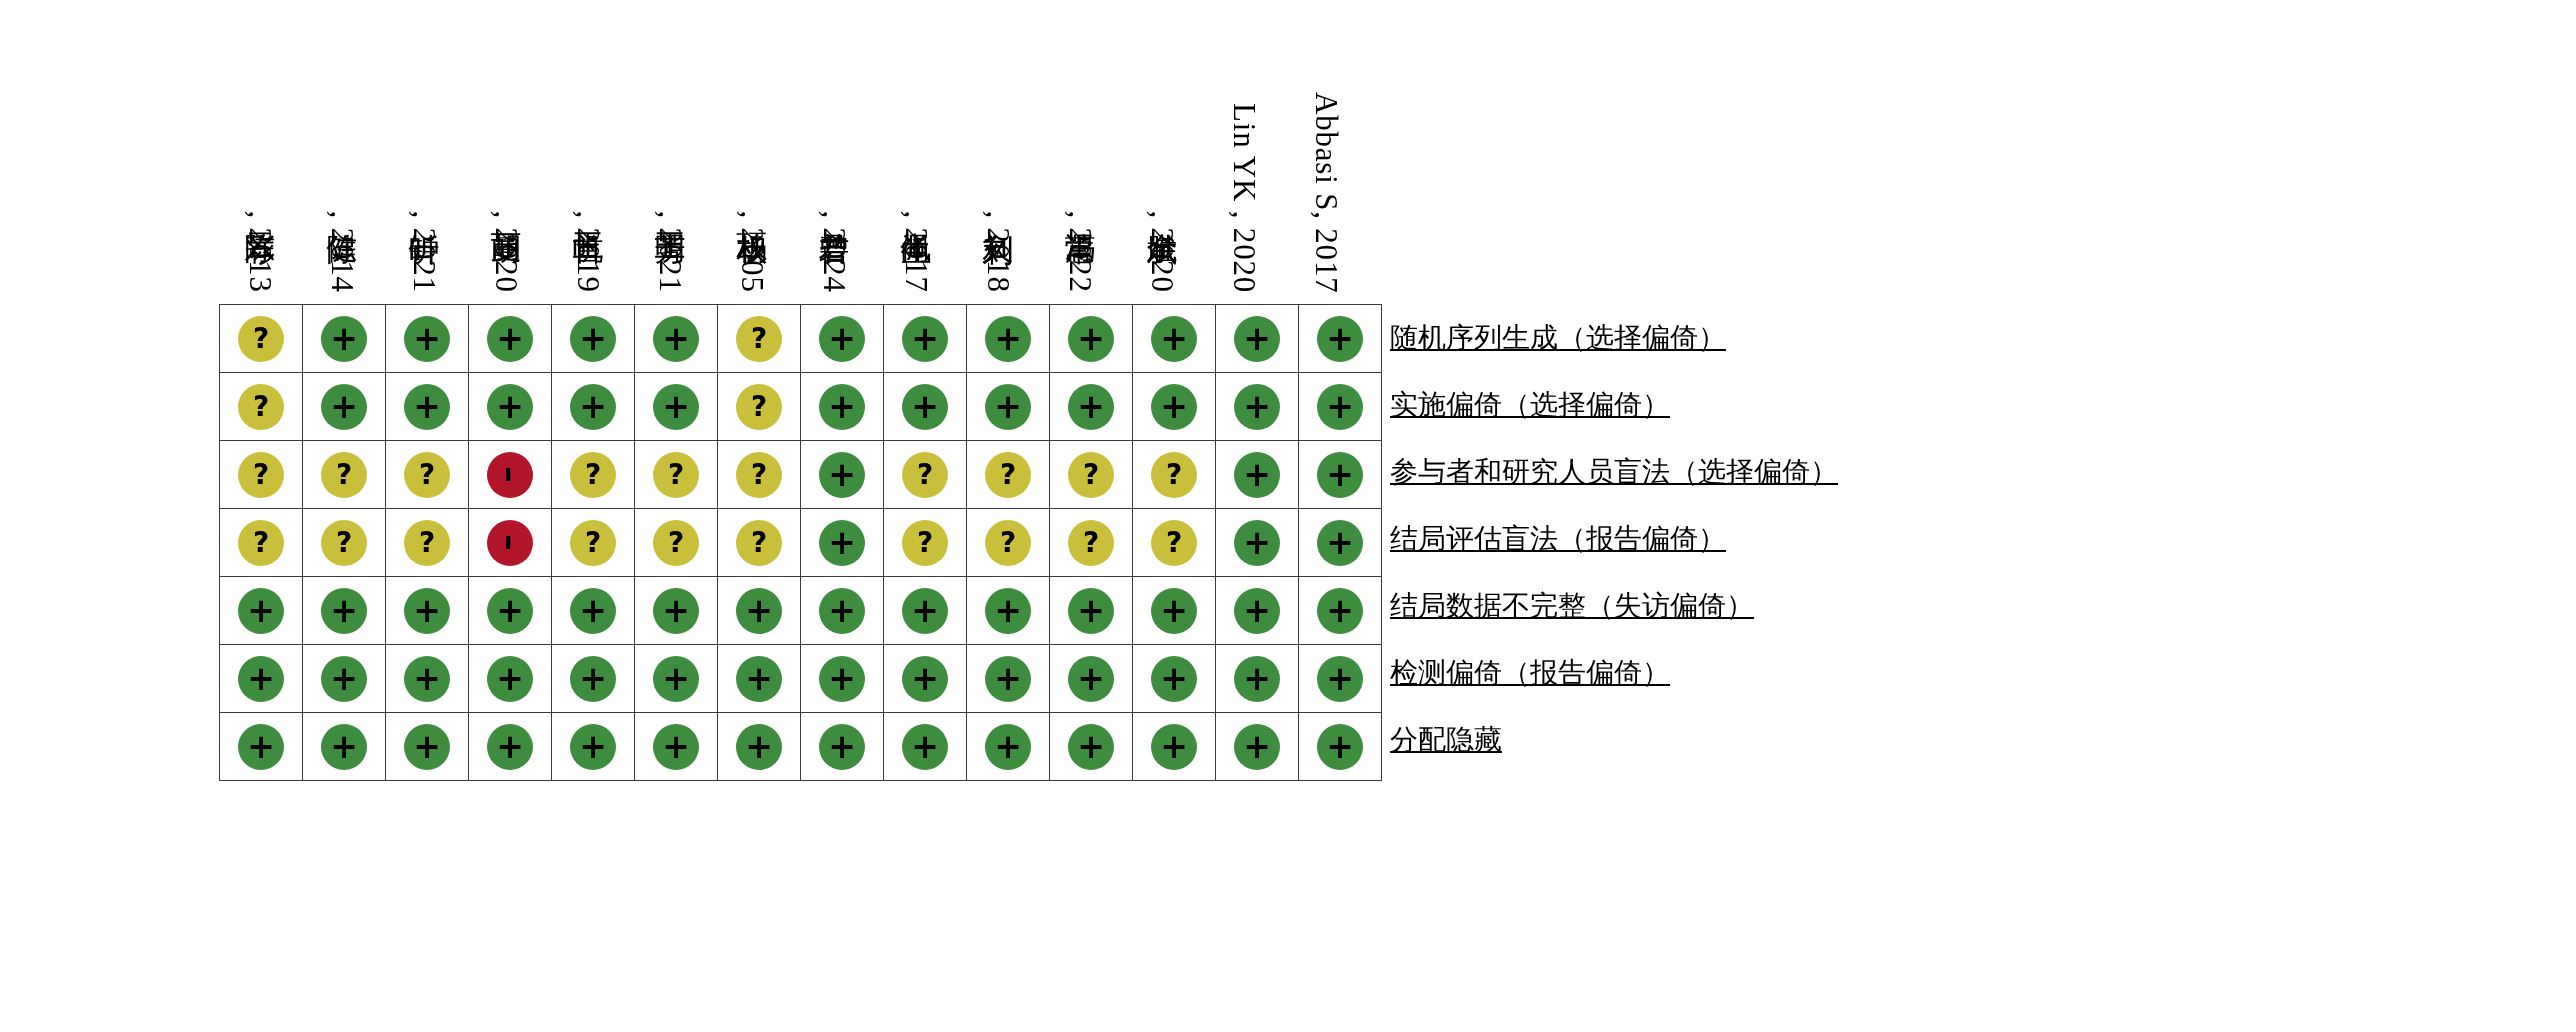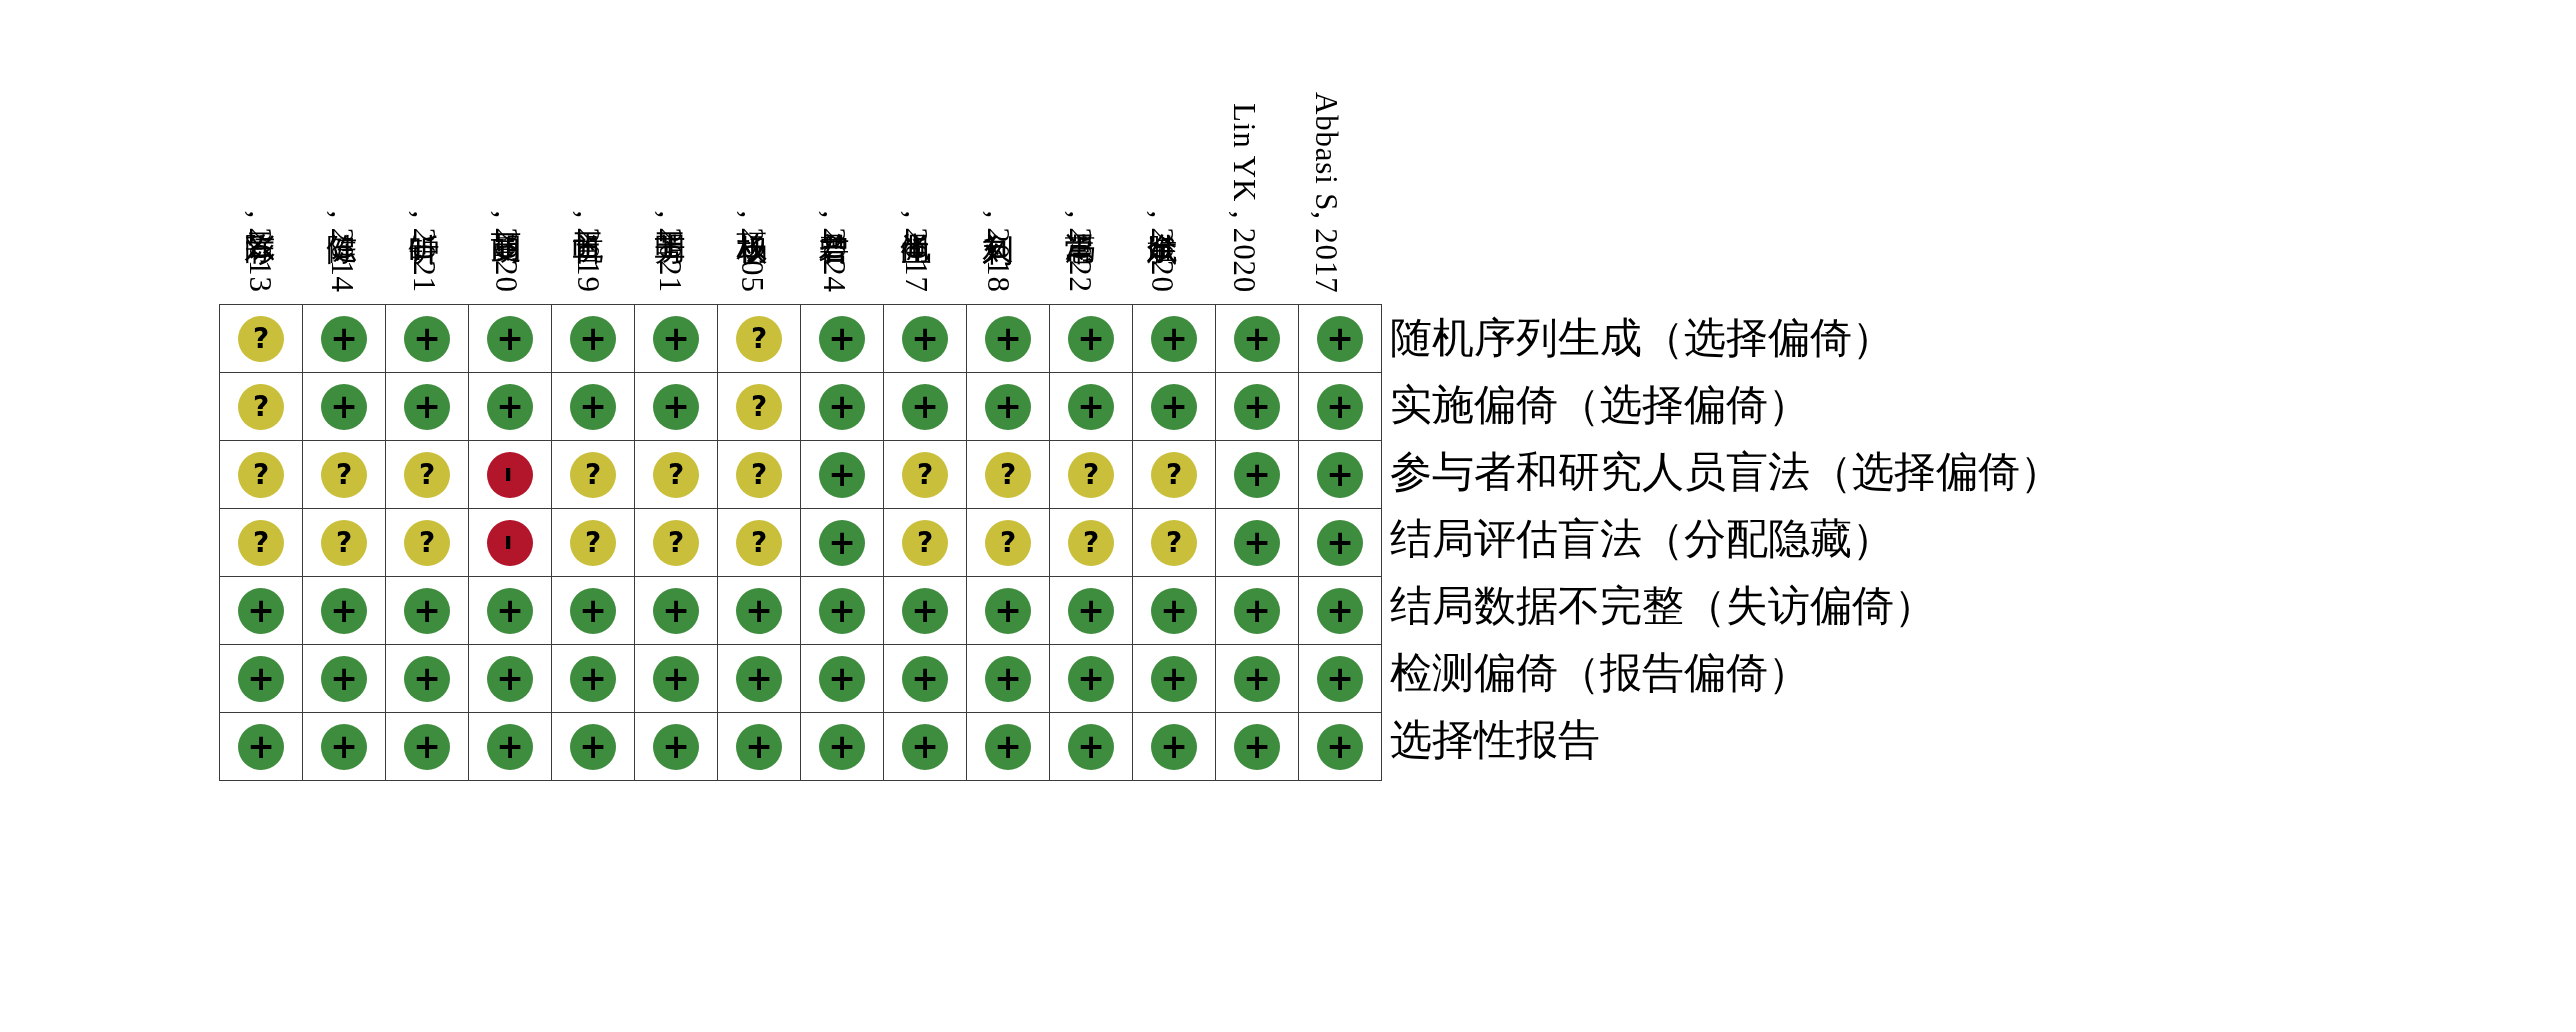--- a/index.html
+++ b/index.html
@@ -105,23 +105,24 @@
   
   .row-labels {
     position: absolute;
     left: 1390px;
     top: 304px;
   }
   .row-label {
     height: 67px;
     display: flex;
     align-items: center;
-    font-size: 42px;
+    font-size: 28px;
     white-space: nowrap;
     font-family: "Liberation Serif", serif;
+    text-decoration: underline;
   }
 </style>
 </head>
 <body>
 
 <div class="risk-figure">
 
   <div class="col-headers">
       <div class="col-header">
         <span class="vtext">陈彩云, 2013</span>
@@ -287,20 +288,20 @@
             <td class="cell"><span class="sym low">+</span></td>
           </tr>
         </tbody>
     </table>
   </div>
 
   <div class="row-labels">
       <div class="row-label">随机序列生成（选择偏倚）</div>
       <div class="row-label">实施偏倚（选择偏倚）</div>
       <div class="row-label">参与者和研究人员盲法（选择偏倚）</div>
-      <div class="row-label">结局评估盲法（分配隐藏）</div>
+      <div class="row-label">结局评估盲法（报告偏倚）</div>
       <div class="row-label">结局数据不完整（失访偏倚）</div>
       <div class="row-label">检测偏倚（报告偏倚）</div>
-      <div class="row-label">选择性报告</div>
+      <div class="row-label">分配隐藏</div>
     </div>
 
 </div>
 
 
 </body></html>

